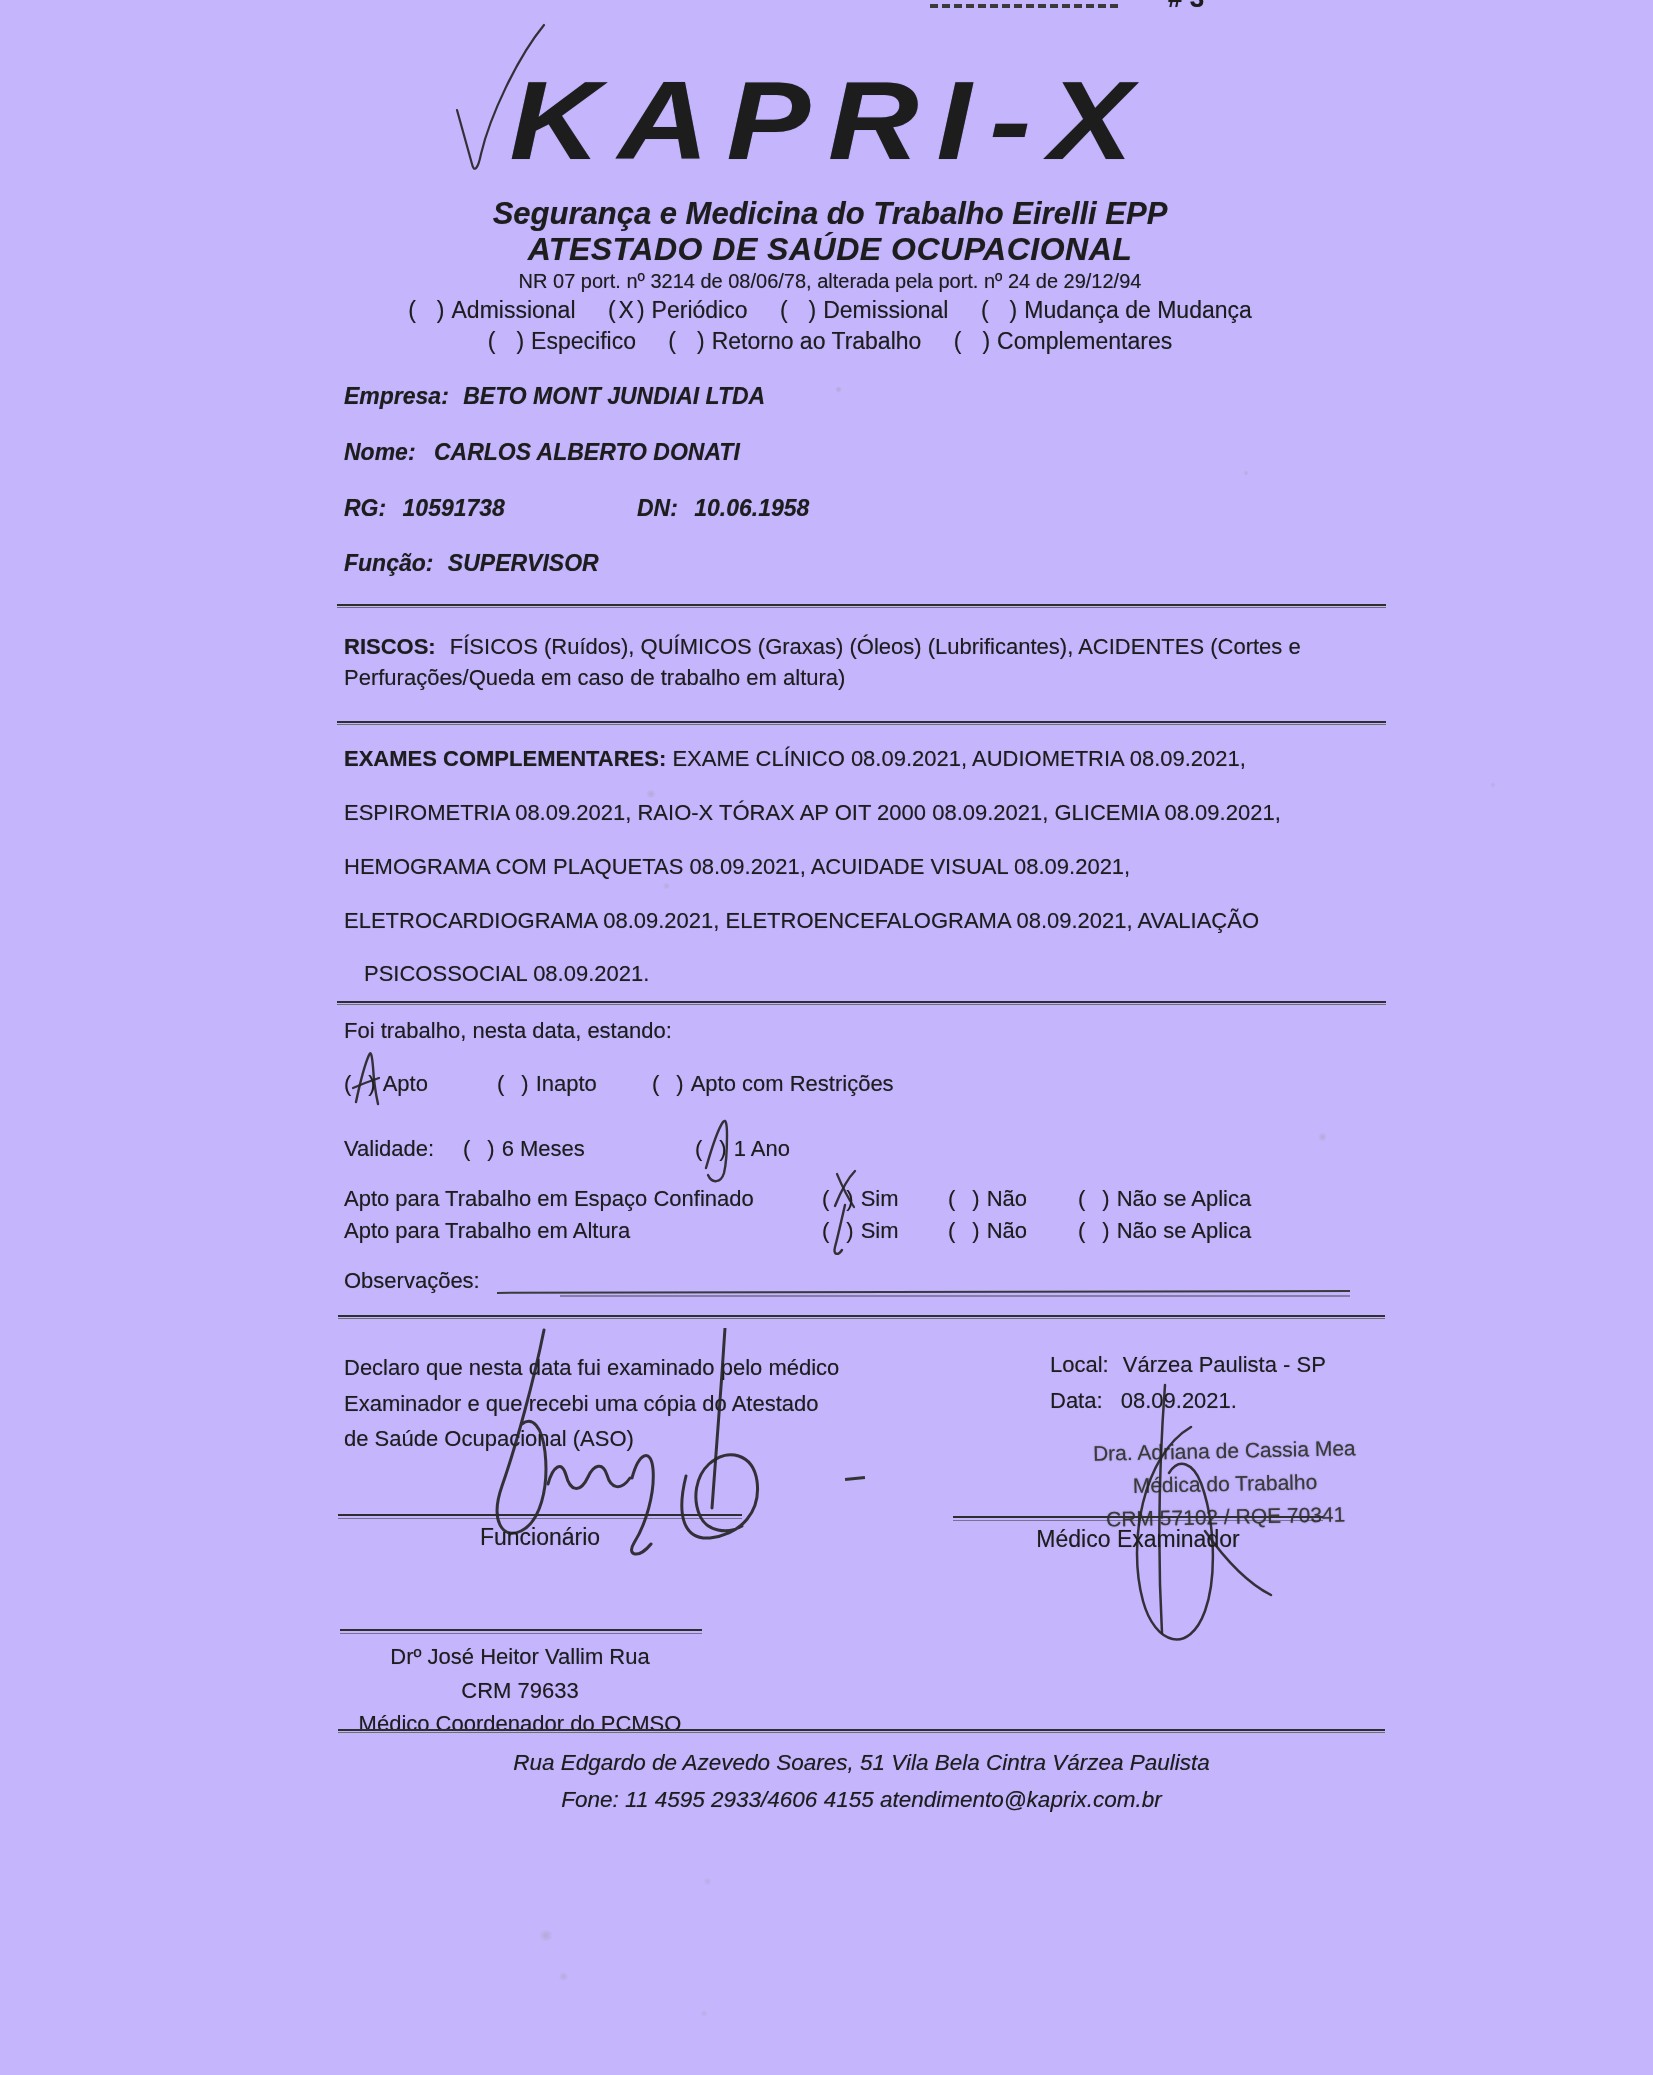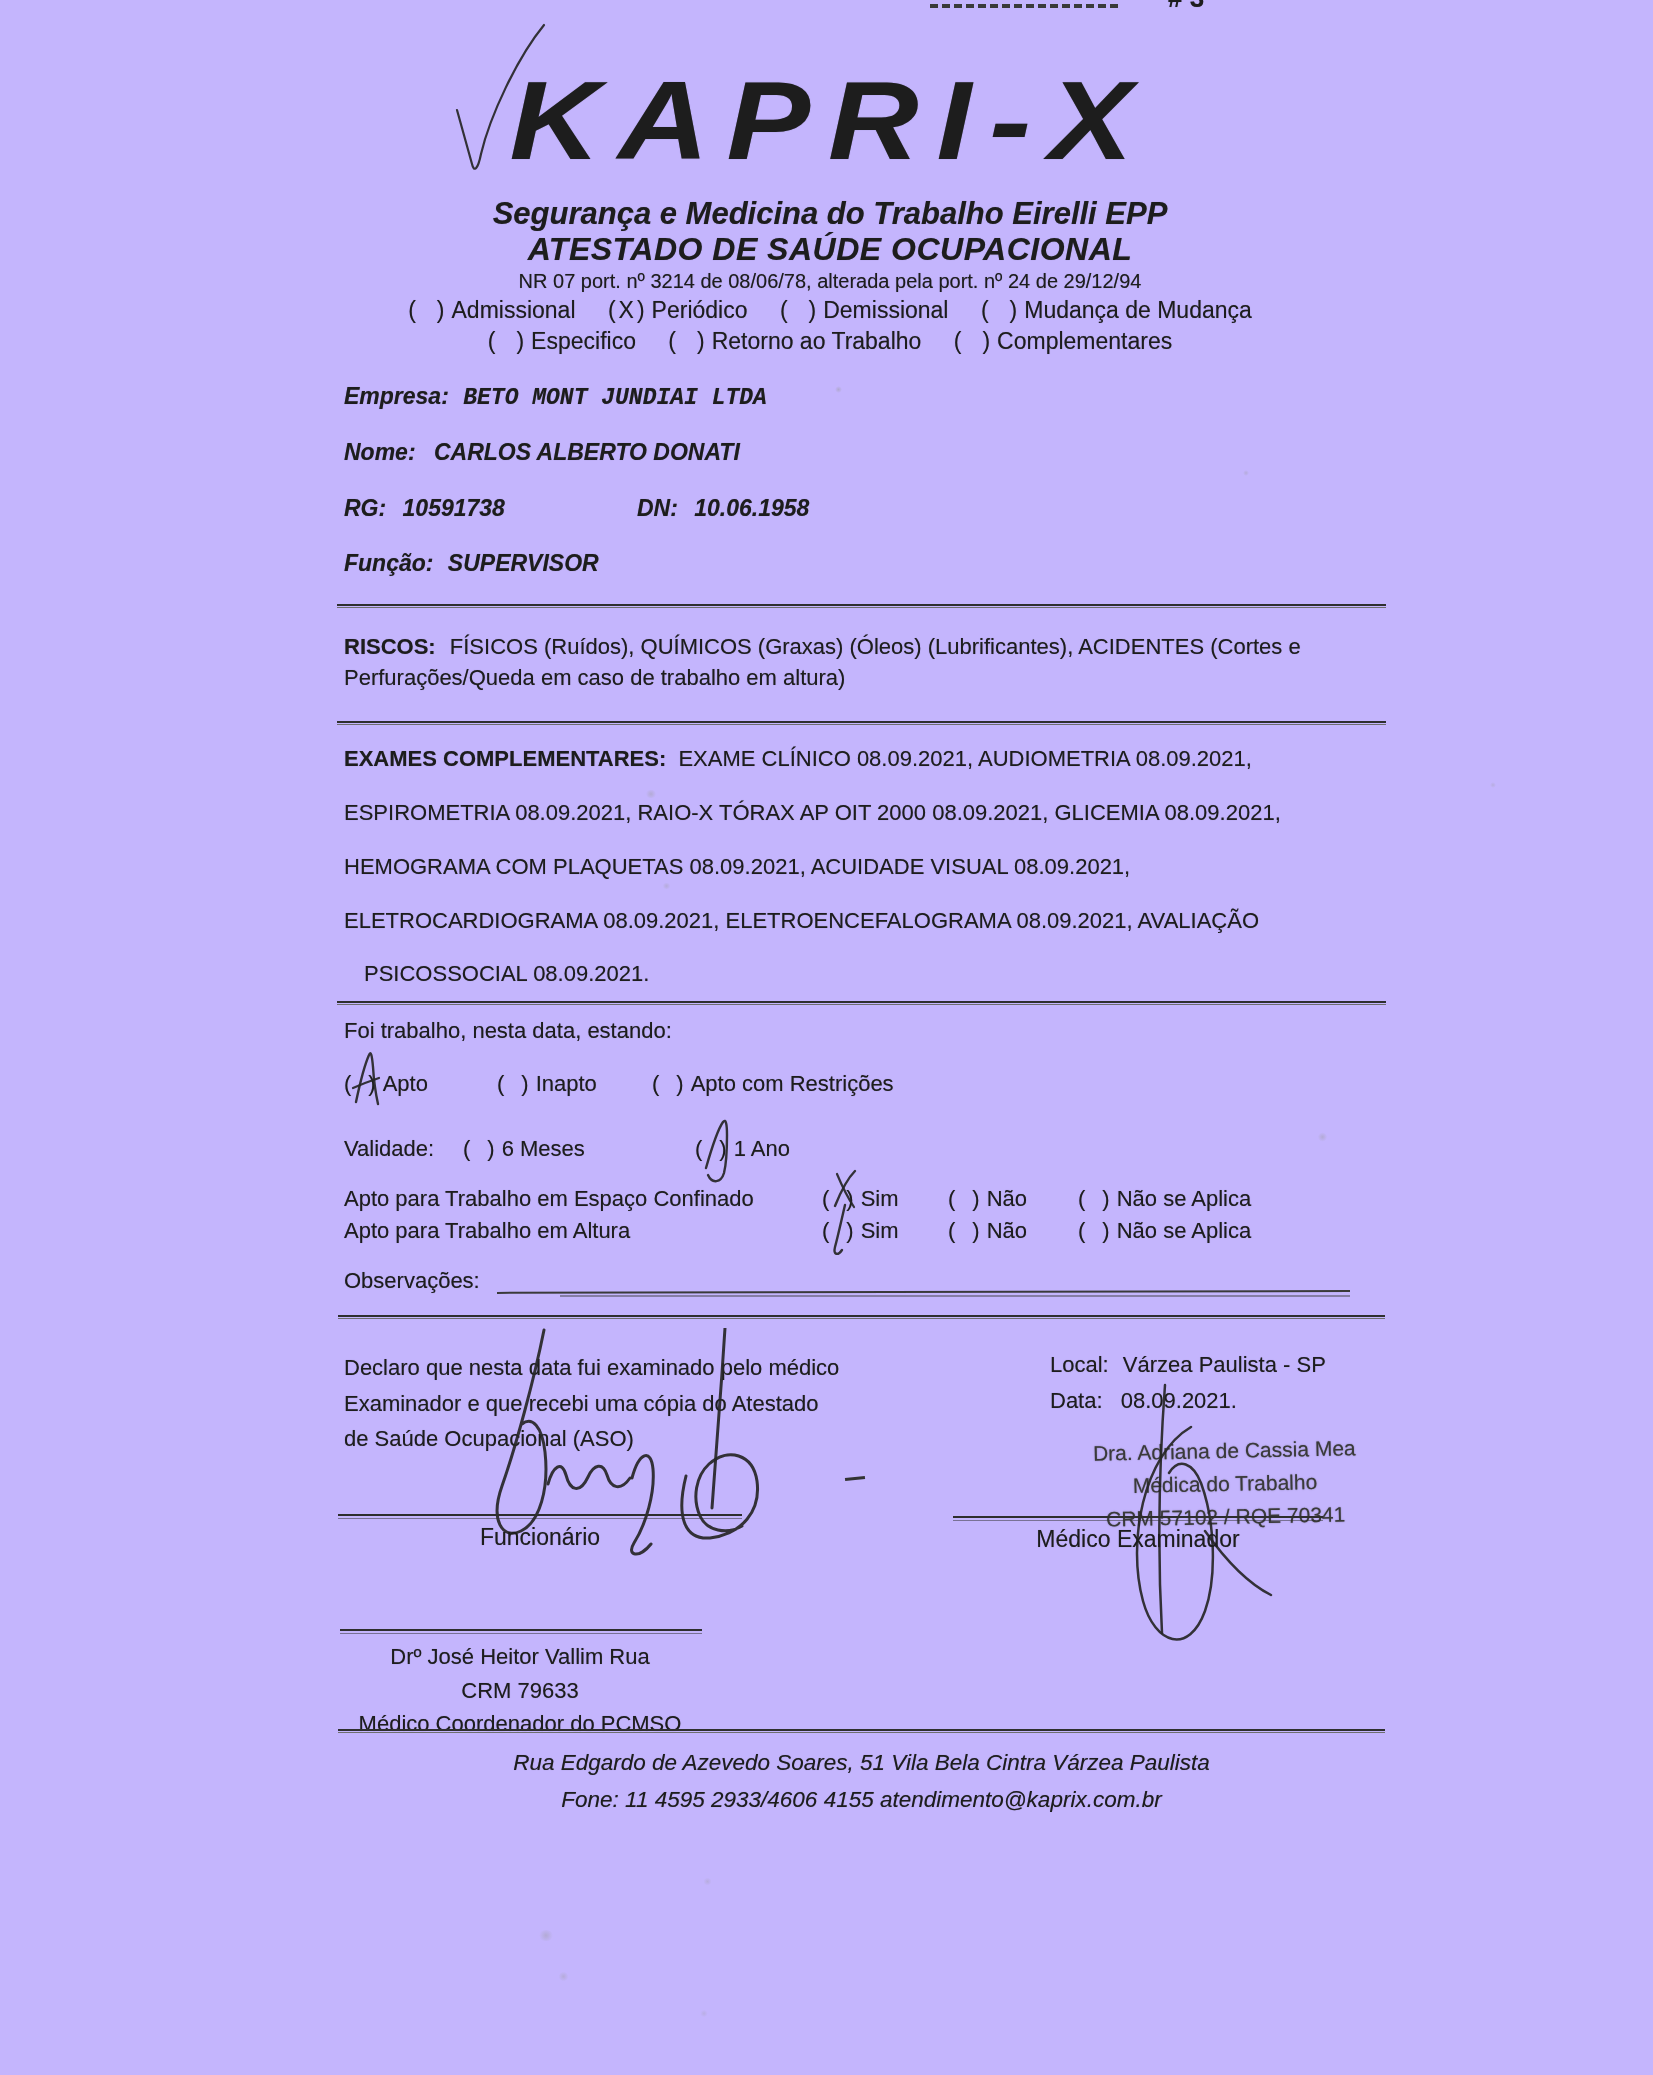--- a/index.html
+++ b/index.html
@@ -55,21 +55,21 @@
     </div>
     <div class="abs ctr" style="left:0;top:328px;width:100%;font-size:23px;">
       <span class="opt hdr-opt"><span>(</span><span class="mk"></span><span>)</span><span class="lb">Especifico</span></span>
       <span class="opt hdr-opt"><span>(</span><span class="mk"></span><span>)</span><span class="lb">Retorno ao Trabalho</span></span>
       <span class="opt hdr-opt"><span>(</span><span class="mk"></span><span>)</span><span class="lb">Complementares</span></span>
     </div>
   </div>
 
   <div class="abs bi fs23" style="left:344px;top:383px;">
     <span>Empresa:</span>
-    <span style="margin-left:8px;font-family:Liberation Mono, monospace;">BETO MONT JUNDIAI LTDA</span>
+    <span style="margin-left:8px;">BETO MONT JUNDIAI LTDA</span>
   </div>
   <div class="abs bi fs23" style="left:344px;top:439px;">
     <span>Nome:</span>
     <span style="margin-left:12px;">CARLOS ALBERTO DONATI</span>
   </div>
   <div class="abs bi fs23" style="left:344px;top:495px;">
     <span>RG:</span>
     <span style="margin-left:10px;">10591738</span>
   </div>
   <div class="abs bi fs23" style="left:637px;top:495px;">
@@ -85,21 +85,21 @@
 
   <div class="abs fs22" style="left:344px;top:631px;width:1045px;line-height:31px;">
     <span class="bold">RISCOS:</span>
     <span style="margin-left:8px;">FÍSICOS (Ruídos), QUÍMICOS (Graxas) (Óleos) (Lubrificantes), ACIDENTES (Cortes e Perfurações/Queda em caso de trabalho em altura)</span>
   </div>
 
   <div class="abs rule" style="left:337px;top:721px;width:1049px;"></div>
 
   <div class="abs fs22" style="left:344px;top:746px;white-space:nowrap;">
     <span class="bold">EXAMES COMPLEMENTARES:</span>
-    <span style="margin-left:6px;text-align:right;">EXAME CLÍNICO 08.09.2021, AUDIOMETRIA 08.09.2021,</span>
+    <span style="text-align:right;">EXAME CLÍNICO 08.09.2021, AUDIOMETRIA 08.09.2021,</span>
   </div>
   <div class="abs fs22" style="left:344px;top:800px;">ESPIROMETRIA 08.09.2021, RAIO-X TÓRAX AP OIT 2000 08.09.2021, GLICEMIA 08.09.2021,</div>
   <div class="abs fs22" style="left:344px;top:854px;">HEMOGRAMA COM PLAQUETAS 08.09.2021, ACUIDADE VISUAL 08.09.2021,</div>
   <div class="abs fs22" style="left:344px;top:908px;">ELETROCARDIOGRAMA 08.09.2021, ELETROENCEFALOGRAMA 08.09.2021, AVALIAÇÃO</div>
   <div class="abs fs22" style="left:340px;top:961px;margin-left:24px;">PSICOSSOCIAL 08.09.2021.</div>
 
   <div class="abs rule" style="left:337px;top:1001px;width:1049px;"></div>
 
   <div class="abs fs22" style="left:344px;top:1018px;">Foi trabalho, nesta data, estando:</div>
 

